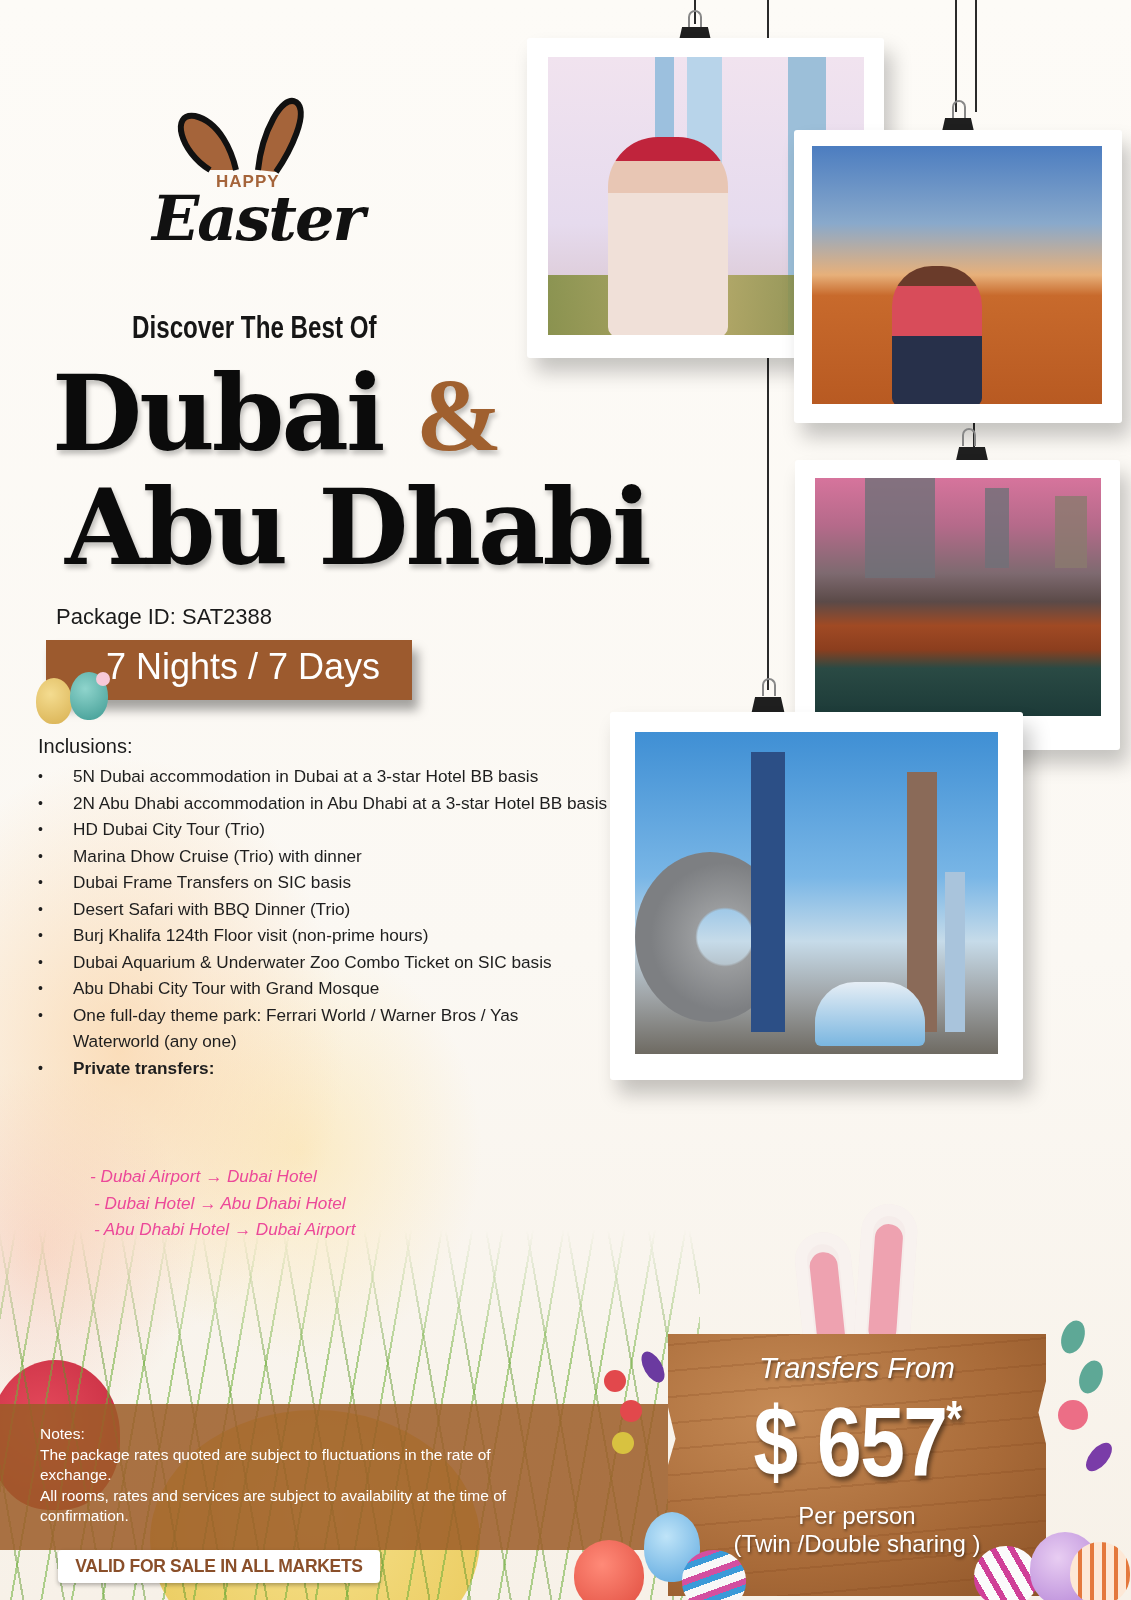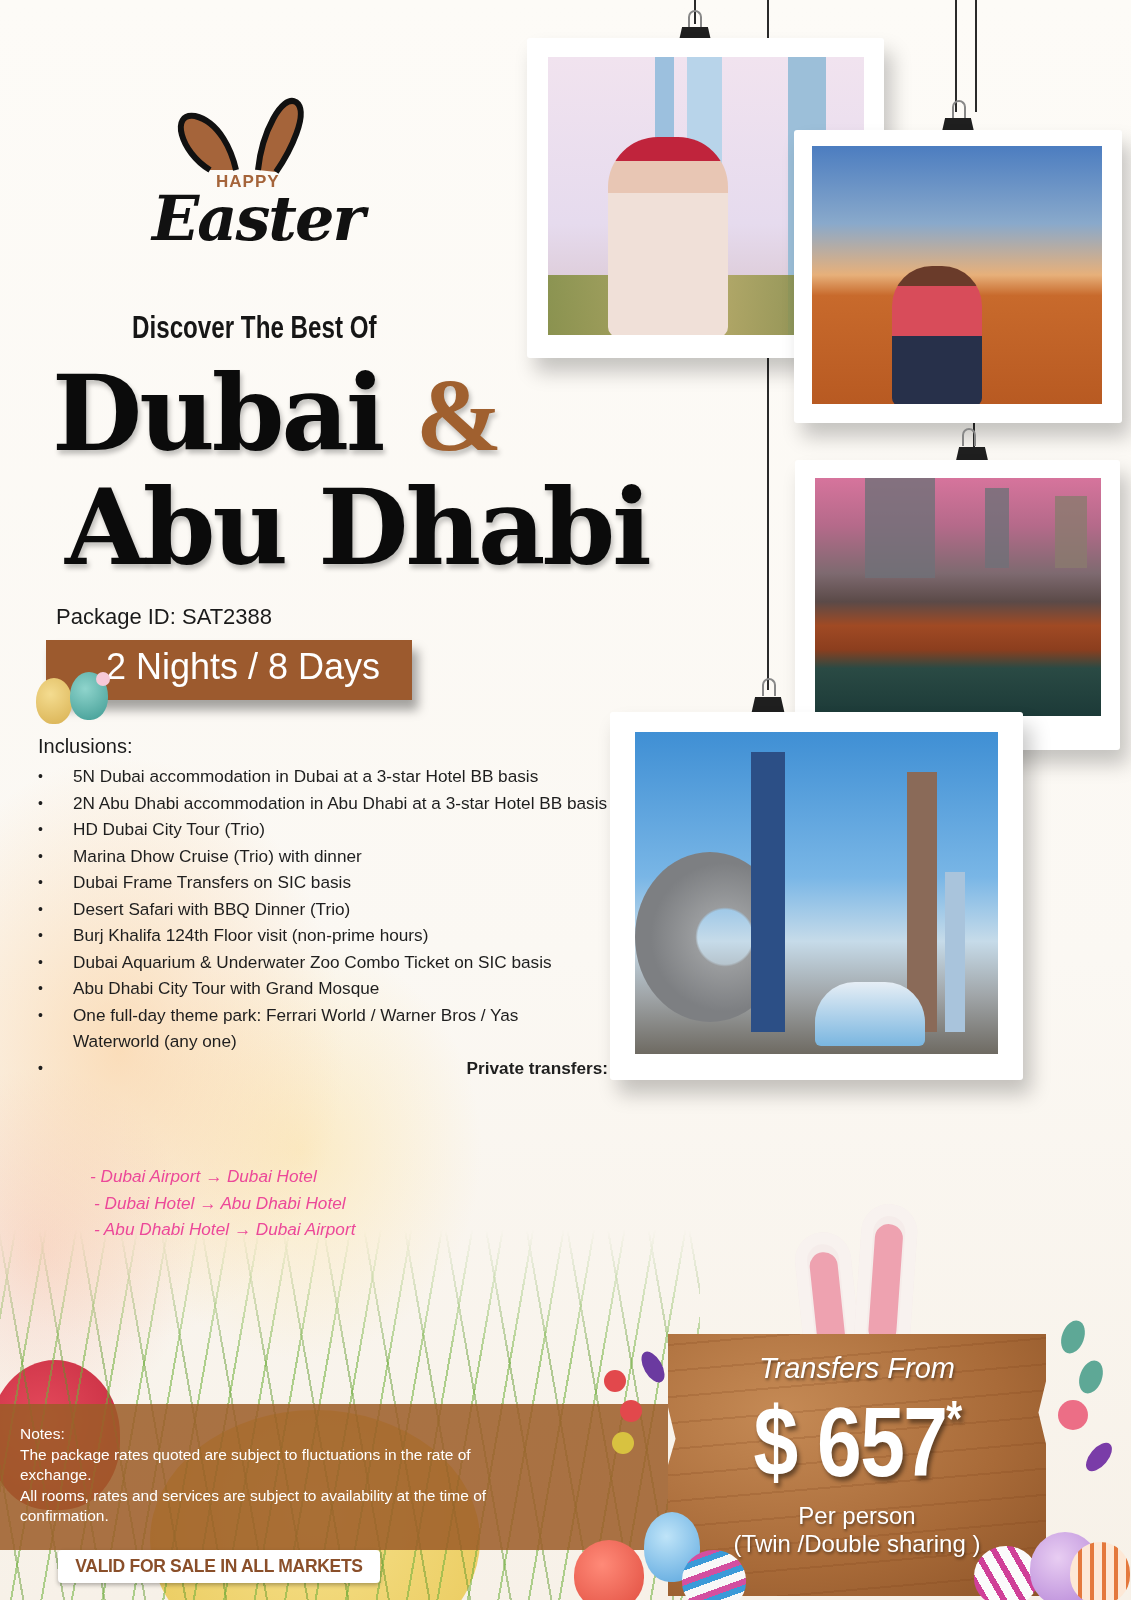--- a/index.html
+++ b/index.html
@@ -29,21 +29,21 @@
   .pkg-id { left: 56px; top: 604px; font-size: 22px; color: #1a1a1a; }
   .duration-band { left: 46px; top: 640px; width: 366px; height: 60px; background: #9c5a2e; box-shadow: 6px 10px 10px rgba(0,0,0,0.35); }
   .duration-band .txt { position: absolute; left: 60px; top: 6px; color: #fff; font-size: 36px; white-space: nowrap; }
   .eggs { left: 36px; top: 672px; width: 80px; height: 56px; }
 
   
   .incl-title { left: 38px; top: 735px; font-size: 20px; color: #1a1a1a; }
   .incl-list { left: 38px; top: 763px; width: 570px; list-style: none; }
   .incl-list li { position: relative; padding-left: 35px; font-size: 17.2px; line-height: 26.5px; color: #1e1e1e; }
   .incl-list li::before { content: "\2022"; position: absolute; left: 0; top: 0; font-size: 14px; }
-  .incl-list li.bold { font-weight: bold; text-align: right; }
+  .incl-list li.bold { font-weight: bold; }
   .sub-list { list-style: none; left: 74px; top: 1163px; }
   .sub-list li { font-style: italic; font-size: 17.2px; line-height: 26.5px; color: #ec4899; white-space: nowrap; margin-left: 16px; }
 
   
   .string { background: #2a2a2a; width: 2px; }
   .clip { width: 34px; height: 18px; background: #1f1f1f; clip-path: polygon(12% 0,88% 0,100% 100%,0 100%); }
   .clip-wire { width: 14px; height: 18px; border: 2px solid #888; border-bottom: none; border-radius: 8px 8px 0 0; }
   .frame { background: #fff; box-shadow: 8px 14px 20px rgba(0,0,0,0.22); border-radius: 3px; }
   .photo { position: absolute; overflow: hidden; }
 
@@ -68,21 +68,21 @@
   .grass { left: 0; top: 1230px; width: 700px; height: 370px;
     background:
       repeating-linear-gradient(100deg, rgba(112,176,60,0.0) 0 14px, rgba(112,176,60,0.55) 14px 16px, rgba(112,176,60,0) 16px 30px),
       repeating-linear-gradient(80deg, rgba(90,150,40,0.0) 0 22px, rgba(90,150,40,0.45) 22px 24px, rgba(90,150,40,0) 24px 40px);
     -webkit-mask-image: linear-gradient(180deg, transparent 0%, #000 35%);
             mask-image: linear-gradient(180deg, transparent 0%, #000 35%);
   }
   .red-egg { left: -10px; top: 1360px; width: 130px; height: 150px; border-radius: 50% 50% 45% 45%; background: radial-gradient(circle at 40% 40%, #e54a5c, #c0283c); }
   .yellow-egg { left: 150px; top: 1410px; width: 330px; height: 260px; border-radius: 50%; background: radial-gradient(circle at 50% 40%, #f6e08a, #e9c95a); }
 
-  .notes { left: 0; top: 1404px; width: 668px; height: 146px; background: rgba(156,92,40,0.86); color: #fff; padding: 20px 20px; }
+  .notes { left: 0; top: 1404px; width: 668px; height: 146px; background: rgba(156,92,40,0.86); color: #fff; padding: 20px 40px; }
   .notes p { font-size: 15.5px; line-height: 20.5px; }
 
   .valid-btn { left: 58px; top: 1550px; width: 322px; height: 33px; background: #fff; border-radius: 4px; box-shadow: 0 2px 4px rgba(0,0,0,0.3); color: #8a4f2a; font-weight: bold; font-size: 17.5px; text-align: center; line-height: 33px; letter-spacing: -0.3px; }
 
   .bunny-ear { width: 56px; height: 150px; border-radius: 28px 28px 8px 8px; background: #f5ecea; box-shadow: inset 0 0 0 12px #f8f2ef; }
   .bunny-ear::after { content:""; position:absolute; left: 14px; top: 20px; width: 28px; height: 120px; border-radius: 14px; background: #eea2b0; }
 
   .sign { left: 668px; top: 1334px; width: 378px; height: 262px;
     background:
       repeating-linear-gradient(175deg, rgba(120,60,20,0.0) 0 10px, rgba(120,60,20,0.18) 10px 12px, rgba(120,60,20,0) 12px 26px),
@@ -112,21 +112,21 @@
 
 <div class="abs discover">Discover The Best Of</div>
 <div class="abs title1">
   <span>Dubai</span>
   <span class="amp">&amp;</span>
 </div>
 <div class="abs title2">Abu Dhabi</div>
 
 <div class="abs pkg-id">Package ID:  SAT2388</div>
 <div class="abs duration-band">
-  <span class="txt">2 Nights / 8 Days</span>
+  <span class="txt">7 Nights / 7 Days</span>
 </div>
 <div class="abs eggs">
   <div class="abs egg" style="left:0;top:6px;width:36px;height:46px;background:radial-gradient(circle at 40% 35%,#f4dc90,#d8b050);"></div>
   <div class="abs egg" style="left:34px;top:0;width:38px;height:48px;background:radial-gradient(circle at 40% 35%,#8fd4cc,#3e9a92);"></div>
   <div class="abs" style="left:60px;top:0;width:14px;height:14px;border-radius:50%;background:#f7c9d8;"></div>
 </div>
 
 <div class="abs incl-title">Inclusions:</div>
 <ul class="abs incl-list">
   <li>5N Dubai accommodation in Dubai at a 3-star Hotel BB basis</li>

